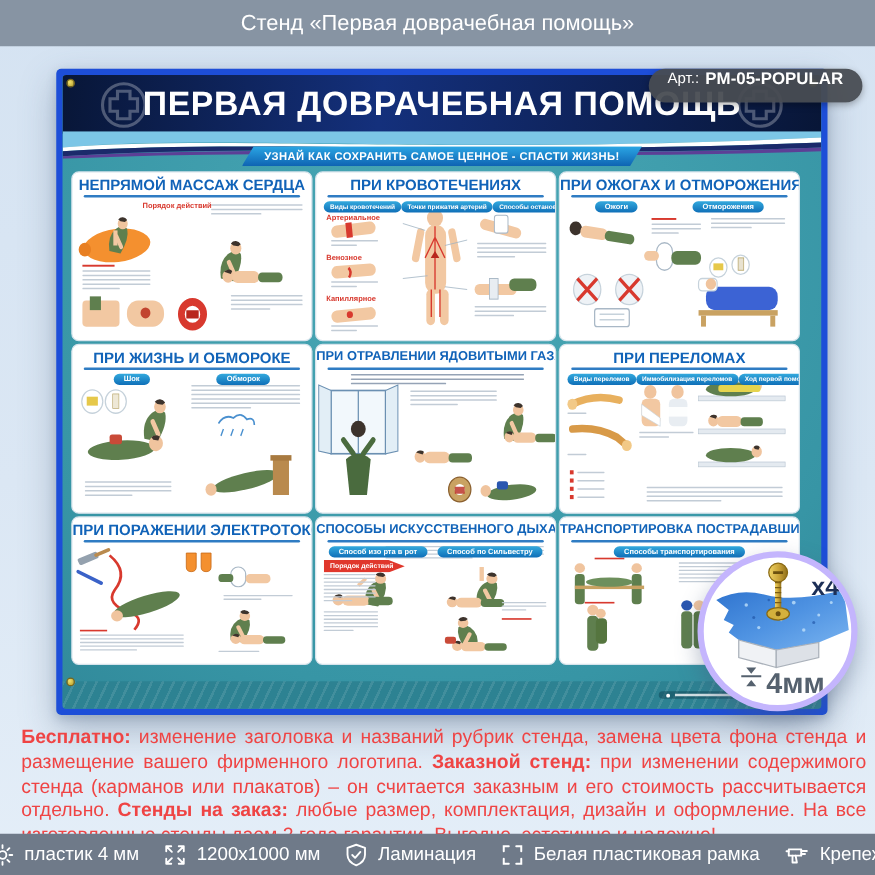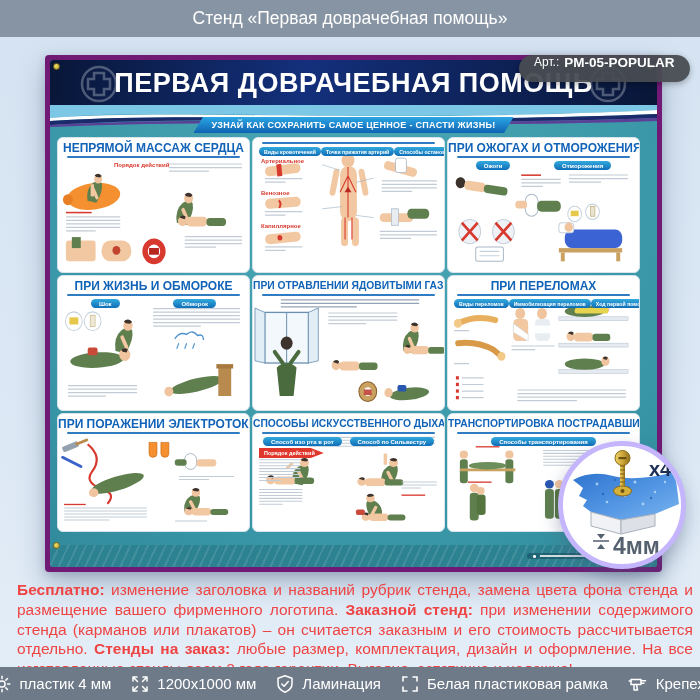--- a/index.html
+++ b/index.html
@@ -5,21 +5,21 @@
   html,body{margin:0;padding:0;}
   body{
     width:700px;height:700px;position:relative;overflow:hidden;
     font-family:"Liberation Sans",sans-serif;
     background:linear-gradient(180deg,#d5e3f2 0%,#dbe7f4 55%,#e4eef8 100%);
   }
   
   .topbar{position:absolute;left:0;top:0;width:700px;height:37px;background:#8794a3;
     display:flex;align-items:center;justify-content:center;color:#fff;font-size:17.5px;}
   
-  .poster{position:absolute;left:45px;top:55px;width:617px;height:517px;background:#701a75;
+  .poster{position:absolute;left:45px;top:55px;width:617px;height:517px;background:#1d4ed8;
     border-radius:4px;padding:5px;box-sizing:border-box;
     box-shadow:0 12px 28px rgba(80,100,130,.38),0 3px 8px rgba(80,100,130,.25);}
   .poster-inner{position:relative;width:607px;height:507px;border-radius:3px;overflow:hidden;
     background:radial-gradient(circle at 50% 28%,#4aa8b6,#3795a5 75%,#31899a 100%);}
   .phead{position:absolute;left:0;top:0;width:607px;height:47px;
     background:linear-gradient(97deg,#081637 0%,#14307c 42%,#0e2258 72%,#081637 100%);
     display:flex;align-items:center;justify-content:center;}
   .phead .ptitle-main{color:#fff;font-weight:bold;font-size:27px;letter-spacing:.5px;white-space:nowrap;}
   .cross{position:absolute;top:4px;opacity:.28;}
   .cross.left{left:26px;} .cross.right{right:26px;}
@@ -150,20 +150,21 @@
               <rect x="14" y="71" width="9" height="10" fill="#5f7f4e"></rect>
               <rect x="44" y="74" width="30" height="19" rx="9" fill="#f2c8a2"></rect>
               <circle cx="59" cy="83" r="4" fill="#c2442f"></circle>
             </svg>
             <div class="labels">
               <span>Порядок действий</span>
             </div>
           </div>
         </div>
         <div class="panel p-bleeding">
+          <div class="ptitle">ПРИ КРОВОТЕЧЕНИЯХ</div>
           <div class="divider"></div>
           <div class="pcontent">
             <svg class="illo" viewBox="0 0 193 100" preserveAspectRatio="none">
               <g transform="rotate(-6 30 22)">
                 <rect x="12" y="18" width="36" height="9" rx="4.5" fill="#f2c8a2"></rect>
                 <rect x="24" y="17" width="5" height="11" fill="#d8392e"></rect>
               </g>
               <rect x="12" y="30" width="38" height="1.1" rx=".5" fill="#c2ccd6"></rect>
               <rect x="12" y="33.2" width="20.900000000000002" height="1.1" rx=".5" fill="#c2ccd6"></rect>
               <g transform="rotate(-4 30 50)">

